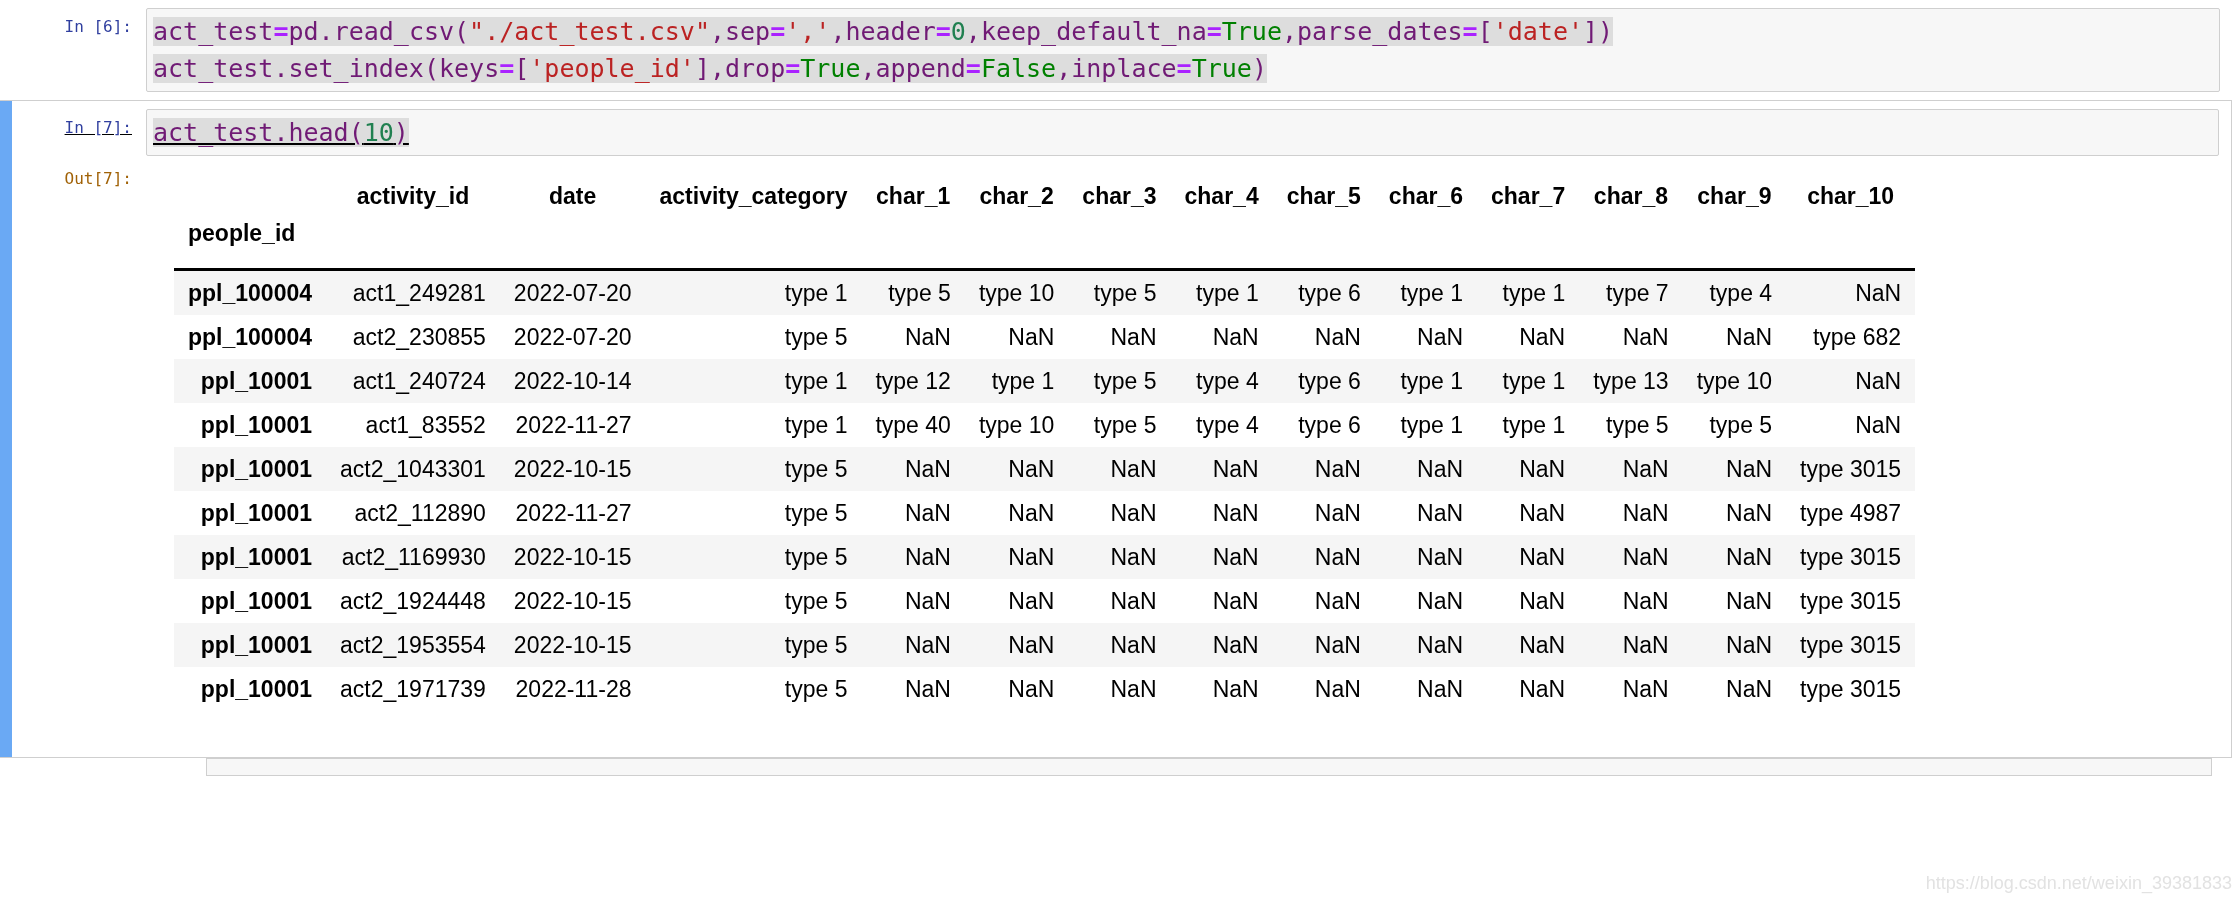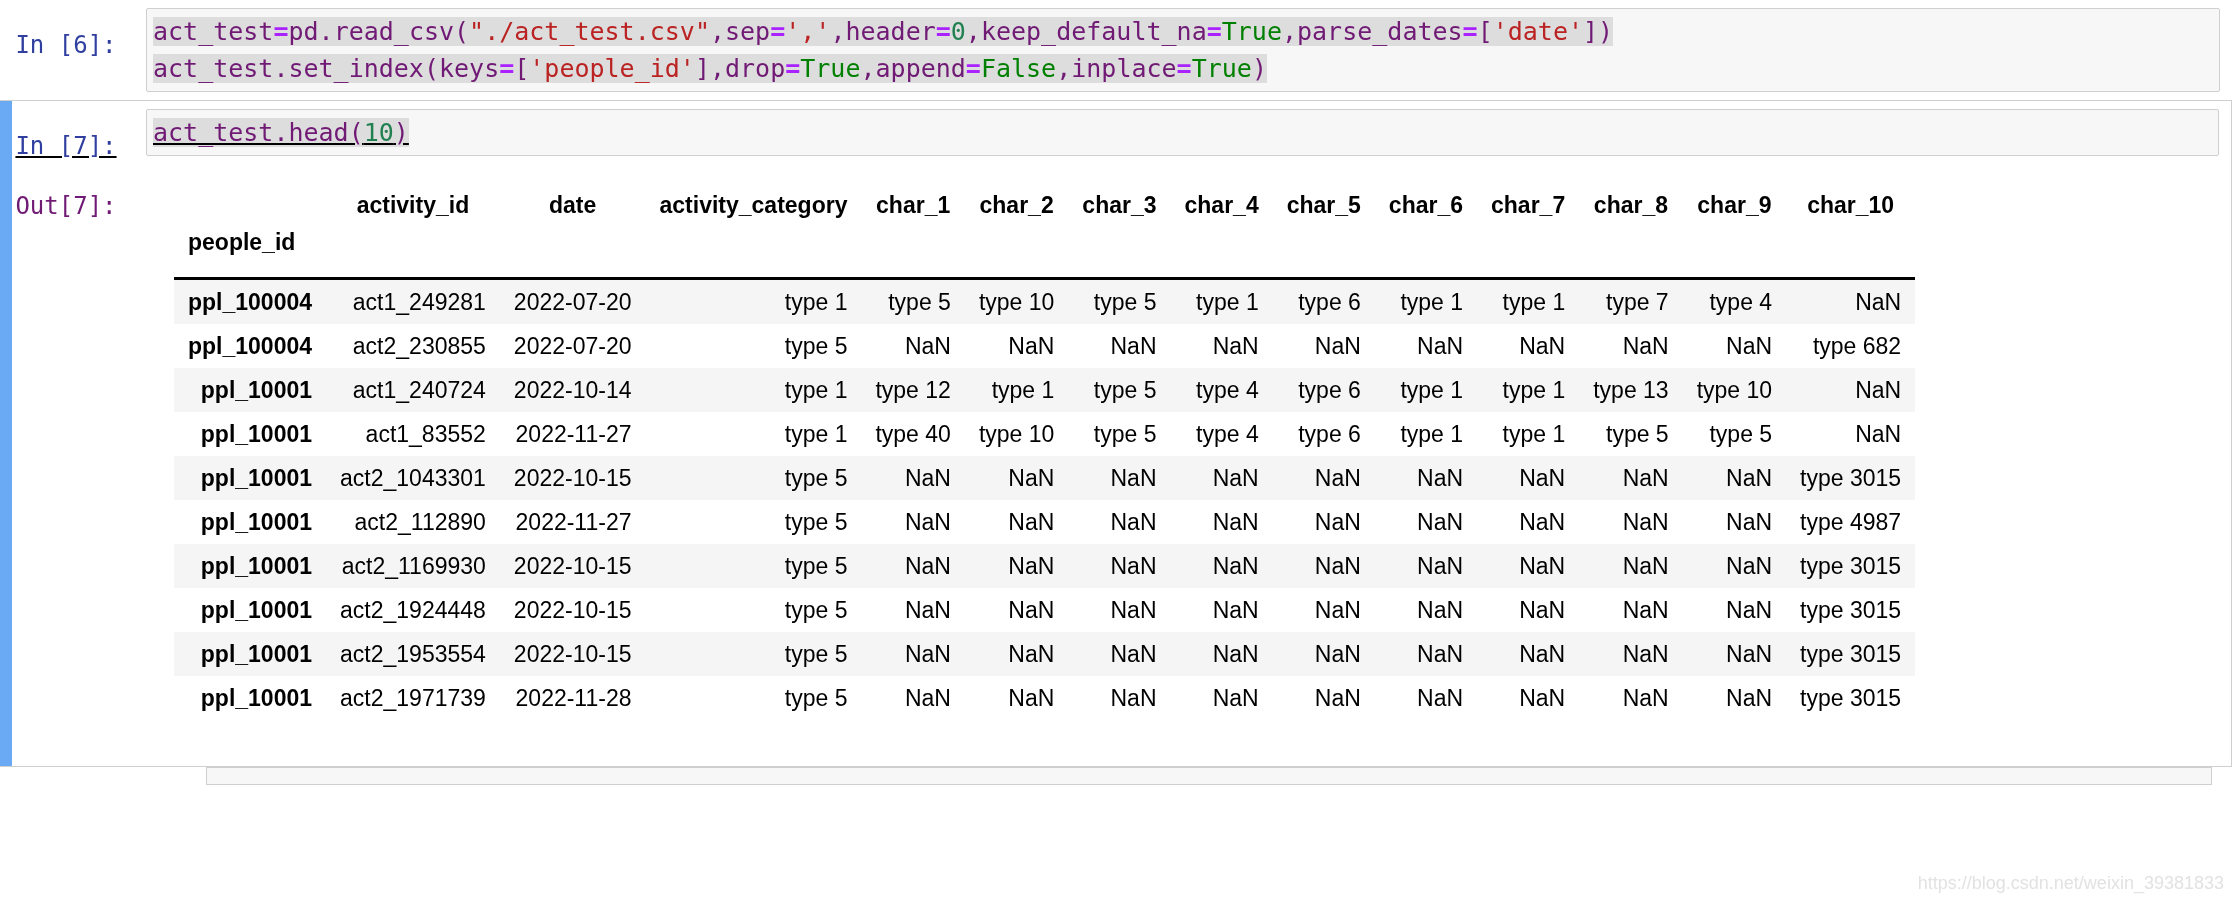--- a/index.html
+++ b/index.html
@@ -33,31 +33,30 @@
     left: 0;
     top: 0;
     bottom: 0;
     width: 12px;
     background: #6aa9f4;
   }
 
   .prompt {
     flex: 0 0 auto;
     width: 132px;
-    text-align: center;
+    text-align: right;
     padding-right: 14px;
     font-family: "DejaVu Sans Mono", "Liberation Mono", monospace;
-    font-size: 24px;
+    font-size: 16px;
     line-height: 37px;
     white-space: pre;
     user-select: none;
-    margin-top: 19px;
   }
   .prompt.in  { color: #303f9f; }
-  .prompt.out { color: #701a75; }
+  .prompt.out { color: #a16207; }
 
   .cell-body {
     flex: 1 1 auto;
     min-width: 0;
   }
 
   
   .input-area {
     background: #f7f7f7;
     border: 1px solid #cfcfcf;
@@ -132,21 +131,21 @@
     background: #f7f7f7;
     height: 18px;
     margin-left: 206px;
     margin-right: 20px;
     padding: 0;
     overflow: hidden;
   }
 
   .watermark {
     position: absolute;
-    right: 8px;
+    right: 0;
     bottom: 22px;
     font-size: 18px;
     color: #e2e2e2;
     font-family: "Liberation Sans", sans-serif;
     user-select: none;
     white-space: nowrap;
   }
 </style>
 </head>
 <body>

